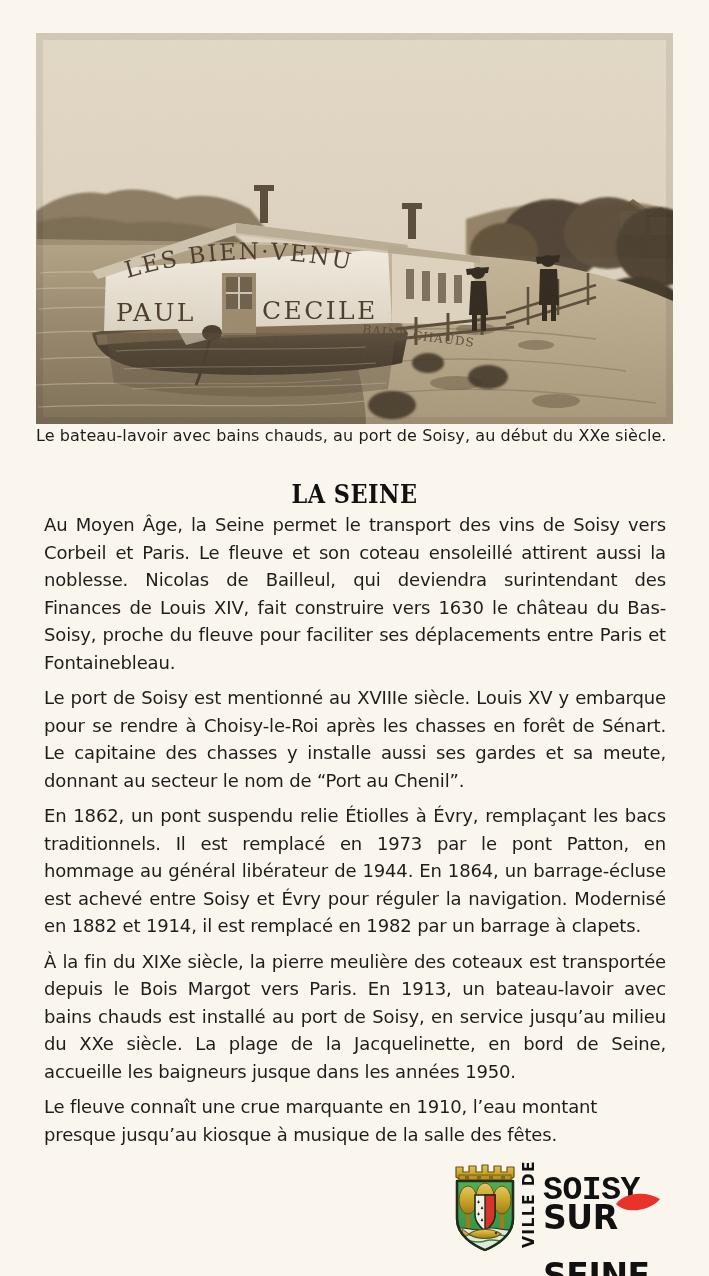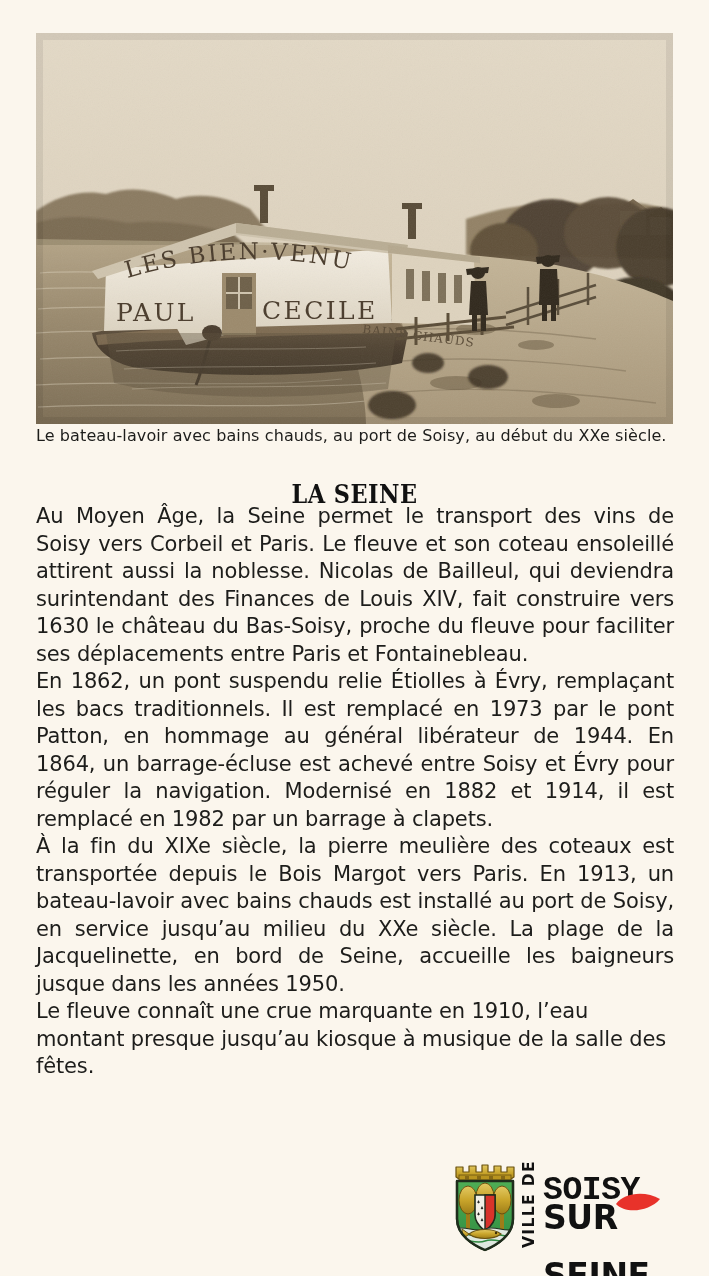--- a/index.html
+++ b/index.html
@@ -62,22 +62,22 @@
   }
 
   
   #article {
     position: absolute;
     left: 36px;
     top: 503px;
     width: 638px;
   }
   #article p {
-    margin: 0;
-    font-size: 21px;
+    margin: 8px;
+    font-size: 18px;
     line-height: 27.5px;
     text-align: justify;
     text-justify: inter-word;
     color: #1d1d1b;
     letter-spacing: -0.15px;
     hyphens: manual;
   }
   #article p:last-child { text-align: left; }
 
   
@@ -340,20 +340,21 @@
     </svg>
   </div>
 </div>
 
 <div id="caption">Le bateau-lavoir avec bains chauds, au port de Soisy, au début du XXe siècle.</div>
 
 <h1 id="page-title">LA SEINE</h1>
 
 <div id="article">
   <p>Au Moyen Âge, la Seine permet le transport des vins de Soisy vers Corbeil et Paris. Le fleuve et son coteau ensoleillé attirent aussi la noblesse. Nicolas de Bailleul, qui deviendra surintendant des Finances de Louis XIV, fait construire vers 1630 le château du Bas-Soisy, proche du fleuve pour faciliter ses déplacements entre Paris et Fontainebleau.</p>
+  <p>Le port de Soisy est mentionné au XVIIIe siècle. Louis XV y embarque pour se rendre à Choisy-le-Roi après les chasses en forêt de Sénart. Le capitaine des chasses y installe aussi ses gardes et sa meute, donnant au secteur le nom de “Port au Chenil”.</p>
   <p>En 1862, un pont suspendu relie Étiolles à Évry, remplaçant les bacs traditionnels. Il est remplacé en 1973 par le pont Patton, en hommage au général libérateur de 1944. En 1864, un barrage-écluse est achevé entre Soisy et Évry pour réguler la navigation. Modernisé en 1882 et 1914, il est remplacé en 1982 par un barrage à clapets.</p>
   <p>À la fin du XIXe siècle, la pierre meulière des coteaux est transportée depuis le Bois Margot vers Paris. En 1913, un bateau-lavoir avec bains chauds est installé au port de Soisy, en service jusqu’au milieu du XXe siècle. La plage de la Jacquelinette, en bord de Seine, accueille les baigneurs jusque dans les années 1950.</p>
   <p>Le fleuve connaît une crue marquante en 1910, l’eau montant presque jusqu’au kiosque à musique de la salle des fêtes.</p>
 </div>
 
 <div id="logo">
 
   <svg id="crest" viewBox="0 0 68 98">
     <defs>
       <linearGradient id="goldG" x1="0" y1="0" x2="0" y2="1">

